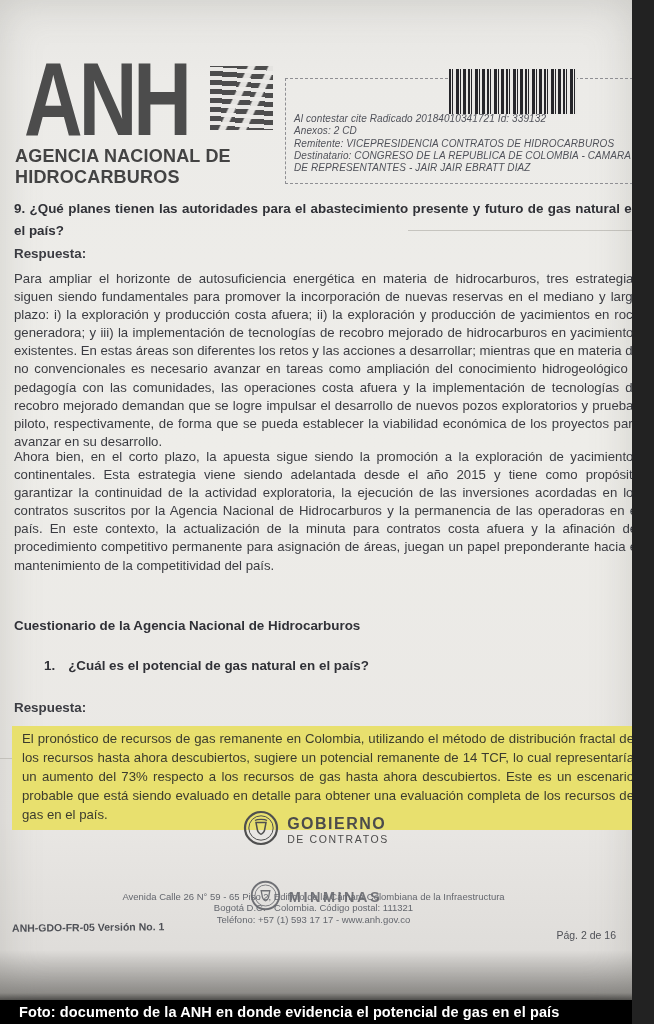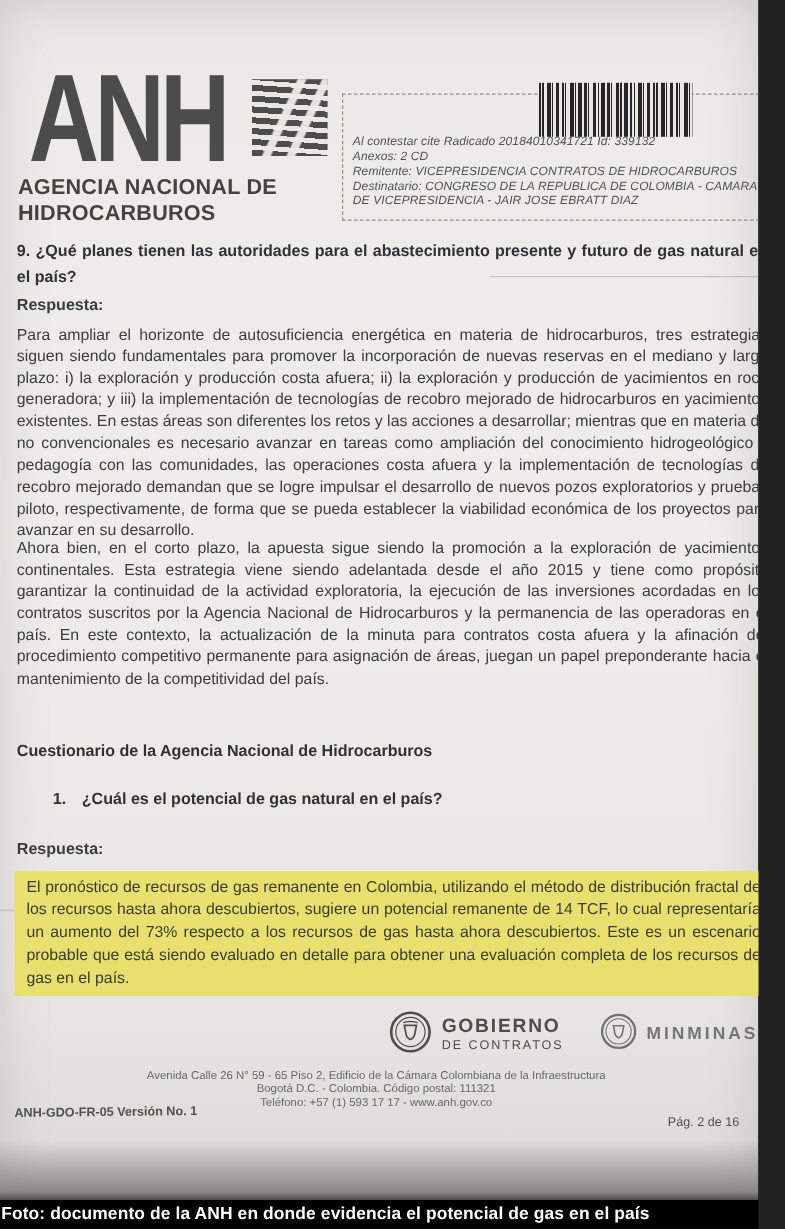--- a/index.html
+++ b/index.html
@@ -69,40 +69,40 @@
   .resp2     { top:700px; font-weight:bold; font-size:13.4px; }
   .highlight {
     top:726px; left:12px; width:630px;
     padding:3px 8px 6px 10px;
     font-size:13.2px; line-height:19px; color:#3c3c2e;
   }
 
   
   .logos-row {
     position:absolute; left:0; right:0; top:836px; height:52px;
-    display:flex; justify-content:flex-end; align-items:center; gap:30px;
+    display:flex; justify-content:center; align-items:center; gap:30px;flex-direction:column;
   }
   .govgroup { display:flex; align-items:center; gap:8px; }
   .gov-text .l1 { font-size:16px; font-weight:bold; letter-spacing:1.5px; color:#4c4c4c; }
   .gov-text .l2 { font-size:10.5px; letter-spacing:1.6px; color:#4c4c4c; }
   .min-text { font-size:14.5px; letter-spacing:2.5px; color:#74757a; font-weight:bold; }
 
   
   .address {
     position:absolute; left:15px; right:20px; top:891px; text-align:center;
     font-size:9.5px; line-height:11.3px; color:#64676e;
   }
   .form-code { position:absolute; left:12px; top:921px; font-size:10.5px; font-weight:bold; color:#4e5056; transform:rotate(-.6deg); }
   .page-num  { position:absolute; right:16px; top:929px; font-size:10.5px; color:#4e5056; }
 
   
   .caption-bar {
     position:absolute; left:0; right:0; bottom:0; height:24px;
     background:#000; color:#fff; display:flex; align-items:center;
-    padding-left:1px; font-size:14.5px; font-weight:bold; letter-spacing:.1px;
+    padding-left:19px; font-size:14.5px; font-weight:bold; letter-spacing:.1px;
   }
 </style>
 </head>
 <body>
 
 <div class="frame">
   <div class="paper">
 
     <div class="crease crease-a"></div>
     <div class="crease crease-b"></div>
@@ -110,21 +110,21 @@
     <div class="logo-acronym">ANH</div>
     <div class="logo-flag"></div>
     <div class="logo-subtitle">AGENCIA NACIONAL DE HIDROCARBUROS</div>
 
     <div class="stamp">
       <div class="barcode"></div>
       <div class="stamp-lines">
         <div>Al contestar cite Radicado 20184010341721 Id: 339132</div>
         <div>Anexos: 2 CD</div>
         <div>Remitente: VICEPRESIDENCIA CONTRATOS DE HIDROCARBUROS</div>
-        <div>Destinatario: CONGRESO DE LA REPUBLICA DE COLOMBIA - CAMARA DE VICEPRESIDENCIA - JAIR JOSE EBRATT DIAZ</div>
+        <div>Destinatario: CONGRESO DE LA REPUBLICA DE COLOMBIA - CAMARA DE REPRESENTANTES - JAIR JAIR EBRATT DIAZ</div>
       </div>
     </div>
 
     <div class="bodytext q9">9. ¿Qué planes tienen las autoridades para el abastecimiento presente y futuro de gas natural en el país?</div>
     <div class="bodytext resp1">Respuesta:</div>
     <div class="bodytext para1">Para ampliar el horizonte de autosuficiencia energética en materia de hidrocarburos, tres estrategias siguen siendo fundamentales para promover la incorporación de nuevas reservas en el mediano y largo plazo: i) la exploración y producción costa afuera; ii) la exploración y producción de yacimientos en roca generadora; y iii) la implementación de tecnologías de recobro mejorado de hidrocarburos en yacimientos existentes.  En estas áreas son diferentes los retos y las acciones a desarrollar; mientras que en materia de no convencionales es necesario avanzar en tareas como ampliación del conocimiento hidrogeológico y  pedagogía con las comunidades, las operaciones costa afuera y la implementación de tecnologías de recobro mejorado demandan que se logre impulsar el desarrollo de nuevos pozos exploratorios y pruebas piloto, respectivamente, de forma que se pueda establecer la viabilidad económica de los proyectos para avanzar en su desarrollo.</div>
     <div class="bodytext para2">Ahora bien, en el corto plazo, la apuesta sigue siendo la promoción a la exploración de yacimientos continentales.  Esta estrategia viene siendo adelantada desde el año 2015 y tiene como propósito garantizar la continuidad de la actividad exploratoria, la ejecución de las inversiones acordadas en los contratos suscritos por la Agencia Nacional de Hidrocarburos y la permanencia de las operadoras en el país.  En este contexto, la actualización de la minuta para contratos costa afuera y la afinación del procedimiento competitivo permanente para asignación de áreas, juegan un papel preponderante hacia el mantenimiento de la competitividad del país.</div>
 
     <div class="bodytext quest">Cuestionario de la Agencia Nacional de Hidrocarburos</div>
     <div class="bodytext q1">

